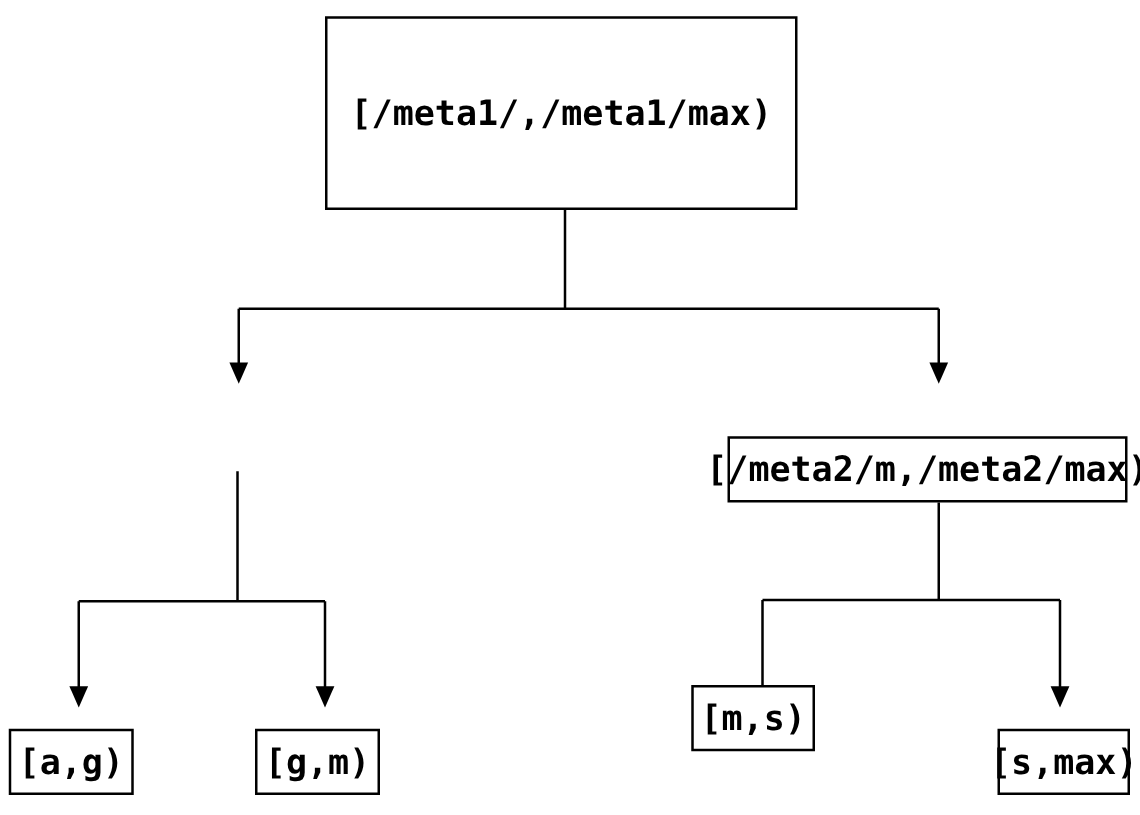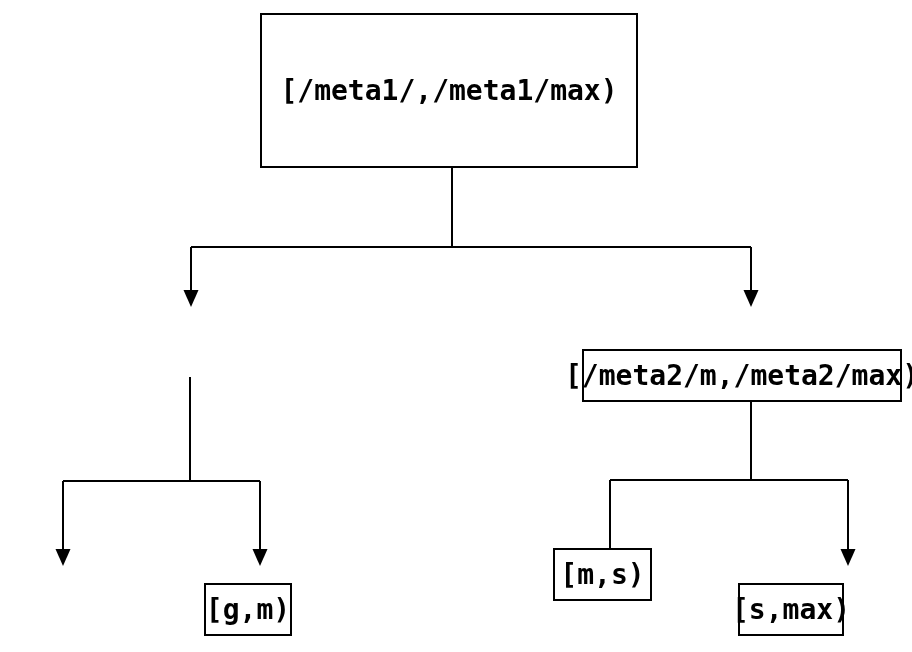--- a/index.html
+++ b/index.html
@@ -33,23 +33,23 @@
     justify-content: center;
     font-size: 28px;
     font-weight: bold;
     white-space: nowrap;
     letter-spacing: 0;
   }
   .node-root       { left: 260px; top: 13px;  width: 378px; height: 155px; }
   .node-meta2-low  { left: 23px;  top: 325px; width: 321px; height: 52px;  }
   .node-meta2-high { left: 582px; top: 325px; width: 320px; height: 53px; margin-top: 24px;  }
   .node-leaf-ag    { left: 7px;   top: 583px; width: 100px; height: 53px;  }
-  .node-leaf-gm    { left: 204px; top: 583px; width: 88px; height: 53px;  }
+  .node-leaf-gm    { left: 204px; top: 583px; width: 100px; height: 53px;  }
   .node-leaf-ms    { left: 553px; top: 548px; width: 99px;  height: 53px;  }
-  .node-leaf-smax  { left: 738px; top: 583px; width: 106px; height: 53px;  }
+  .node-leaf-smax  { left: 798px; top: 583px; width: 106px; height: 53px;  }
 </style>
 </head>
 <body>
 
 <div class="canvas">
 
   <svg class="connectors" viewBox="0 0 912 652" xmlns="http://www.w3.org/2000/svg">
 
     <path d="M452 168 V247 M191 247 H751 M191 247 V291 M751 247 V291" fill="none" stroke="#000000" stroke-width="2"></path>
     <polygon points="183.5,290 198.5,290 191,307" fill="#000000"></polygon>
@@ -62,20 +62,21 @@
     <path d="M751 378 V480 M610 480 H848 M610 480 V550 M848 480 V550" fill="none" stroke="#000000" stroke-width="2"></path>
     <polygon points="602.5,549 617.5,549 610,566" fill="#000000"></polygon>
     <polygon points="840.5,549 855.5,549 848,566" fill="#000000"></polygon>
   </svg>
 
   <div class="node node-root">[/meta1/,/meta1/max)</div>
 
 
   <div class="node node-meta2-high">[/meta2/m,/meta2/max)</div>
 
+  <div class="node node-leaf-ag">[a,g)</div>
 
   <div class="node node-leaf-gm">[g,m)</div>
 
   <div class="node node-leaf-ms">[m,s)</div>
 
   <div class="node node-leaf-smax">[s,max)</div>
 
 </div>
 
 </body></html>

